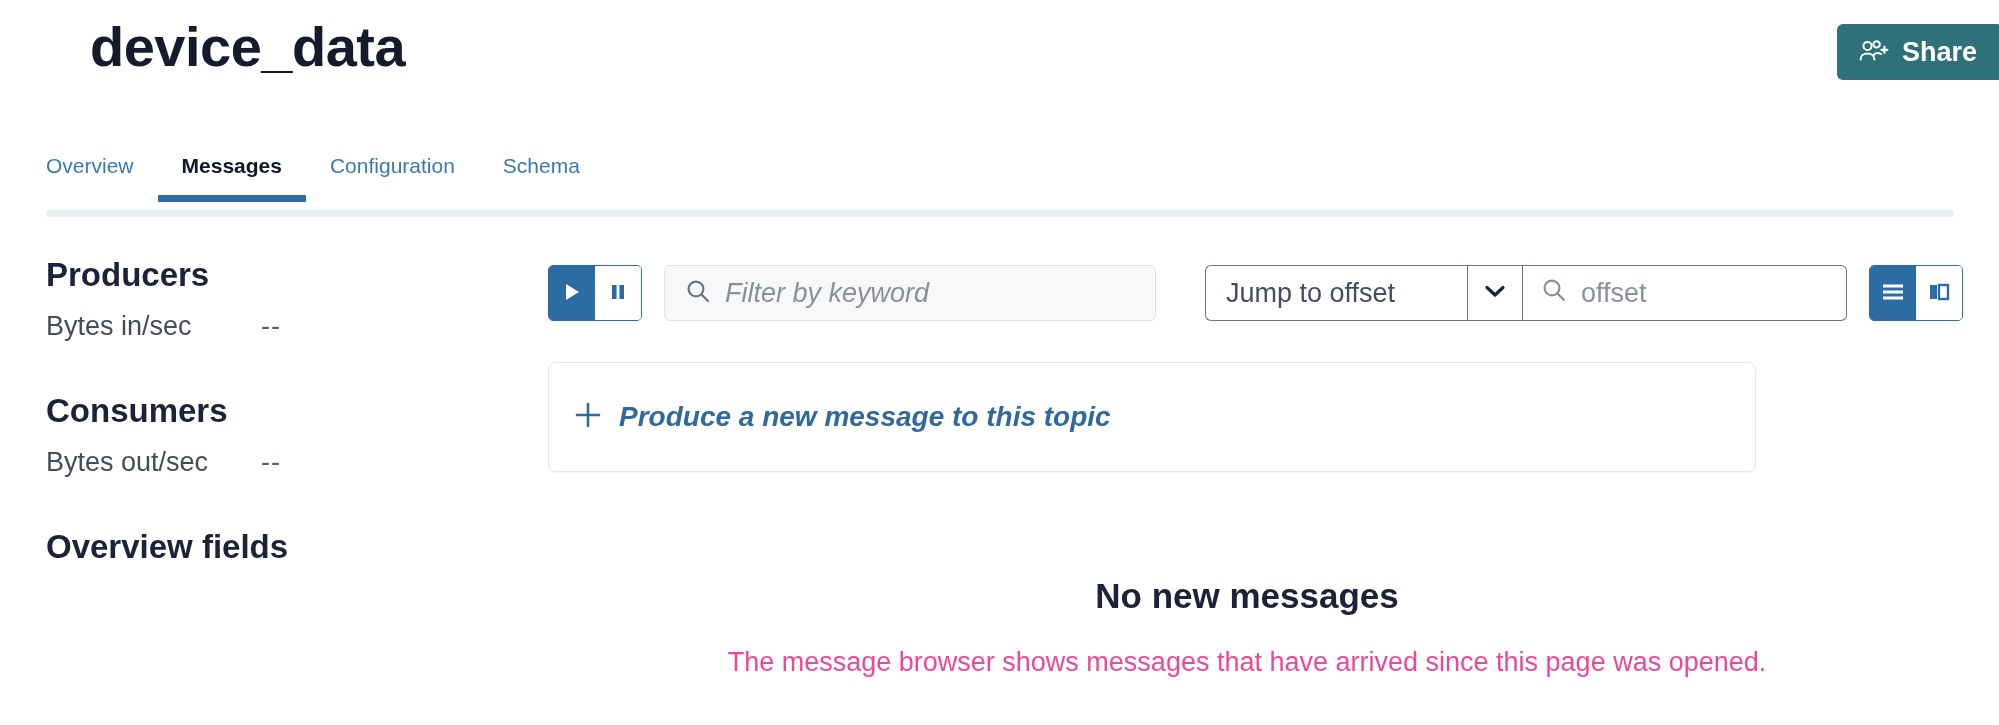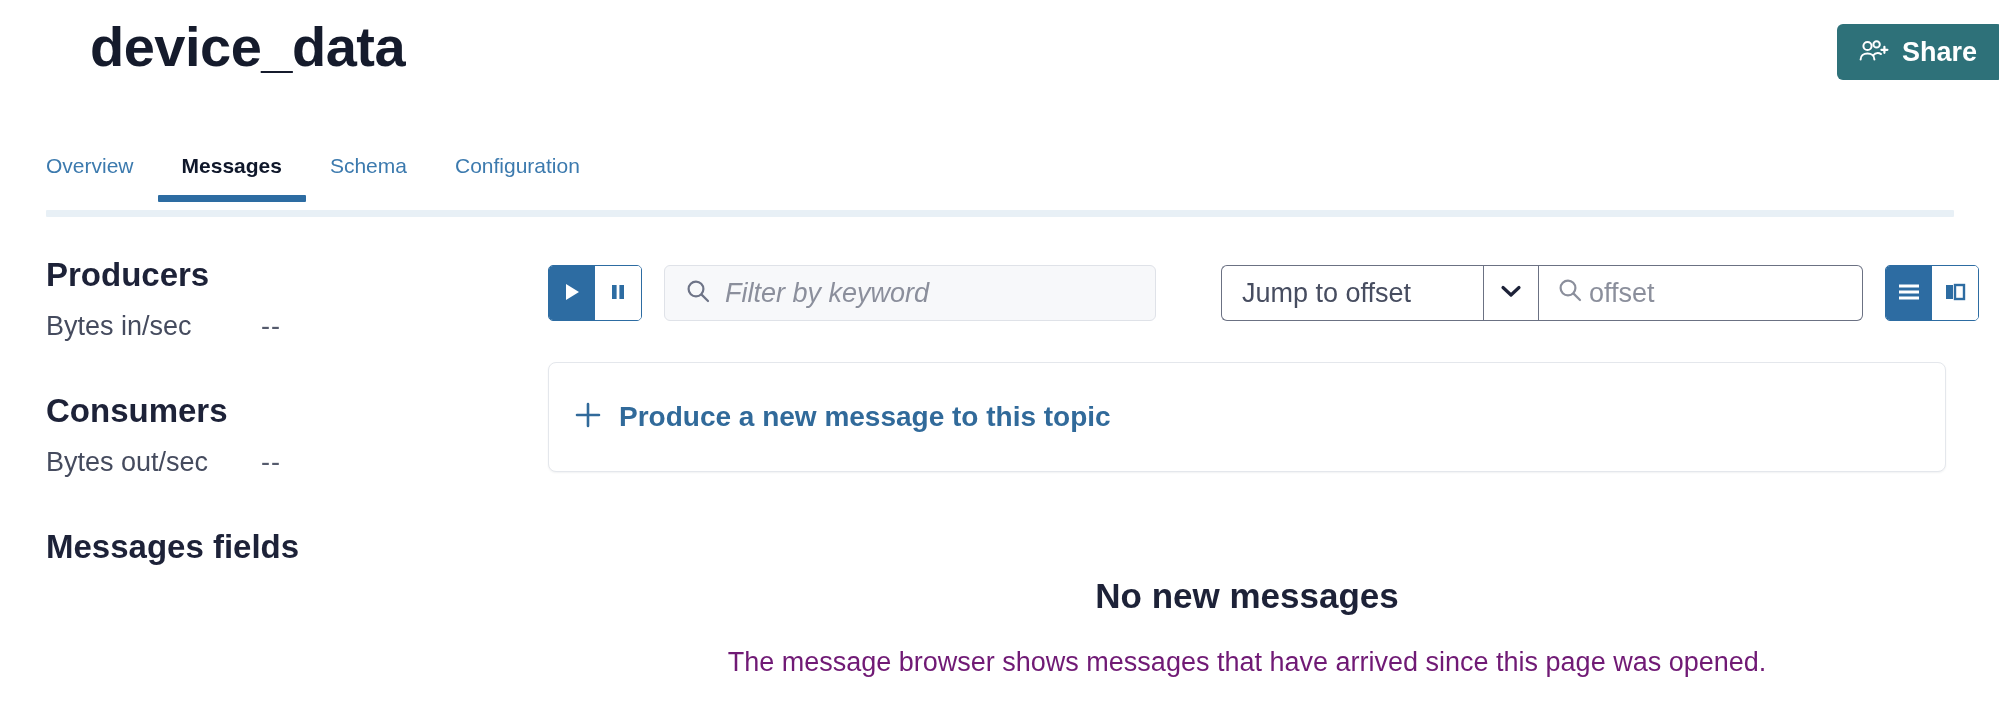--- a/index.html
+++ b/index.html
@@ -180,21 +180,21 @@
     gap: 14px;
     font-style: italic;
   }
   .filter-box .ph {
     font-size: 27px;
     color: #8b8f9c;
     line-height: 32px;
   }
 
   .offset-group {
-    margin-left: 36px;
+    margin-left: 20px;
     display: flex;
     align-items: center;
     height: 48px;
     padding-left: 29px;
   }
   .jump-select {
     height: 56px;
     width: 262px;
     background: #ffffff;
     border: 1px solid #6b7183;
@@ -219,21 +219,21 @@
   }
   .offset-input {
     height: 56px;
     width: 324px;
     background: #ffffff;
     border: 1px solid #6b7183;
     border-left: none;
     border-radius: 0 6px 6px 0;
     display: flex;
     align-items: center;
-    gap: 6px;
+    gap: 14px;
     padding-left: 18px;
     font-size: 27px;
     color: #8b8f9c;
     cursor: text;
   }
 
   .viewtoggle {
     margin-left: 22px;
     display: flex;
     height: 56px;
@@ -252,30 +252,31 @@
     cursor: pointer;
     padding: 0;
   }
   .vt-btn.active { background: #2d6ca2; }
 
   
   .produce-card {
     position: absolute;
     left: 548px;
     top: 362px;
-    width: 1398px;
+    width: 1208px;
     height: 110px;
     background: #ffffff;
     border: 1px solid #e4e7ec;
     border-radius: 8px;
     box-shadow: 0 1px 2px rgba(22,30,50,0.06);
     display: flex;
     align-items: center;
     padding-left: 24px;
     cursor: pointer;
+    font-style: italic;
   }
   .produce-label {
     font-size: 28px;
     font-weight: 700;
     color: #316a9a;
     margin-left: 16px;
     white-space: nowrap;
   }
 
   
@@ -288,21 +289,21 @@
   }
   .empty-title {
     font-size: 35px;
     font-weight: 700;
     color: #1d2238;
     line-height: 42px;
     margin-bottom: 22px;
   }
   .empty-sub {
     font-size: 27px;
-    color: #701a75;
+    color: #ec4899;
     line-height: 34px;
     margin-top: 28px;
   }
 </style>
 </head>
 <body>
 
 <div class="page">
 
   <div class="header">
@@ -320,39 +321,39 @@
       </span>
       <span>Share</span>
     </button>
   </div>
 
   <div class="tabbar">
     <div class="tab-underline"></div>
     <div class="tabs">
       <button class="tab">Overview</button>
       <button class="tab active">Messages</button>
+      <button class="tab">Configuration</button>
       <button class="tab">Schema</button>
-      <button class="tab">Configuration</button>
     </div>
   </div>
 
   <div class="side">
     <div class="side-heading">Producers</div>
     <div class="side-row">
       <span class="label">Bytes in/sec</span>
       <span class="value">--</span>
     </div>
 
     <div class="side-heading spaced">Consumers</div>
     <div class="side-row">
       <span class="label">Bytes out/sec</span>
       <span class="value">--</span>
     </div>
 
-    <div class="side-heading">Messages fields</div>
+    <div class="side-heading">Overview fields</div>
   </div>
 
   <div class="toolbar">
 
     <div class="playpause">
       <button class="pp-btn active">
         <span>
           <svg width="18" height="20" viewBox="0 0 18 20">
               <polygon points="3,2 16,10 3,18" fill="#ffffff"></polygon>
             </svg>

